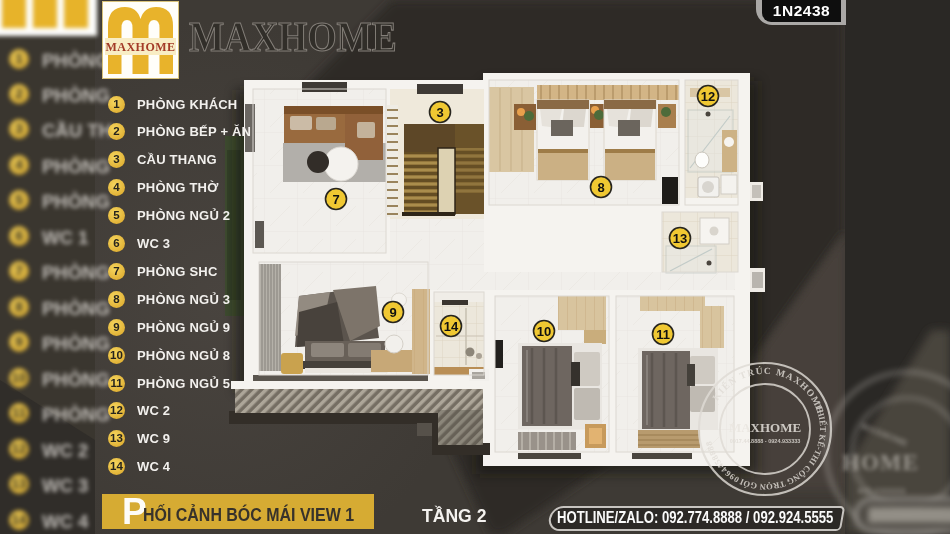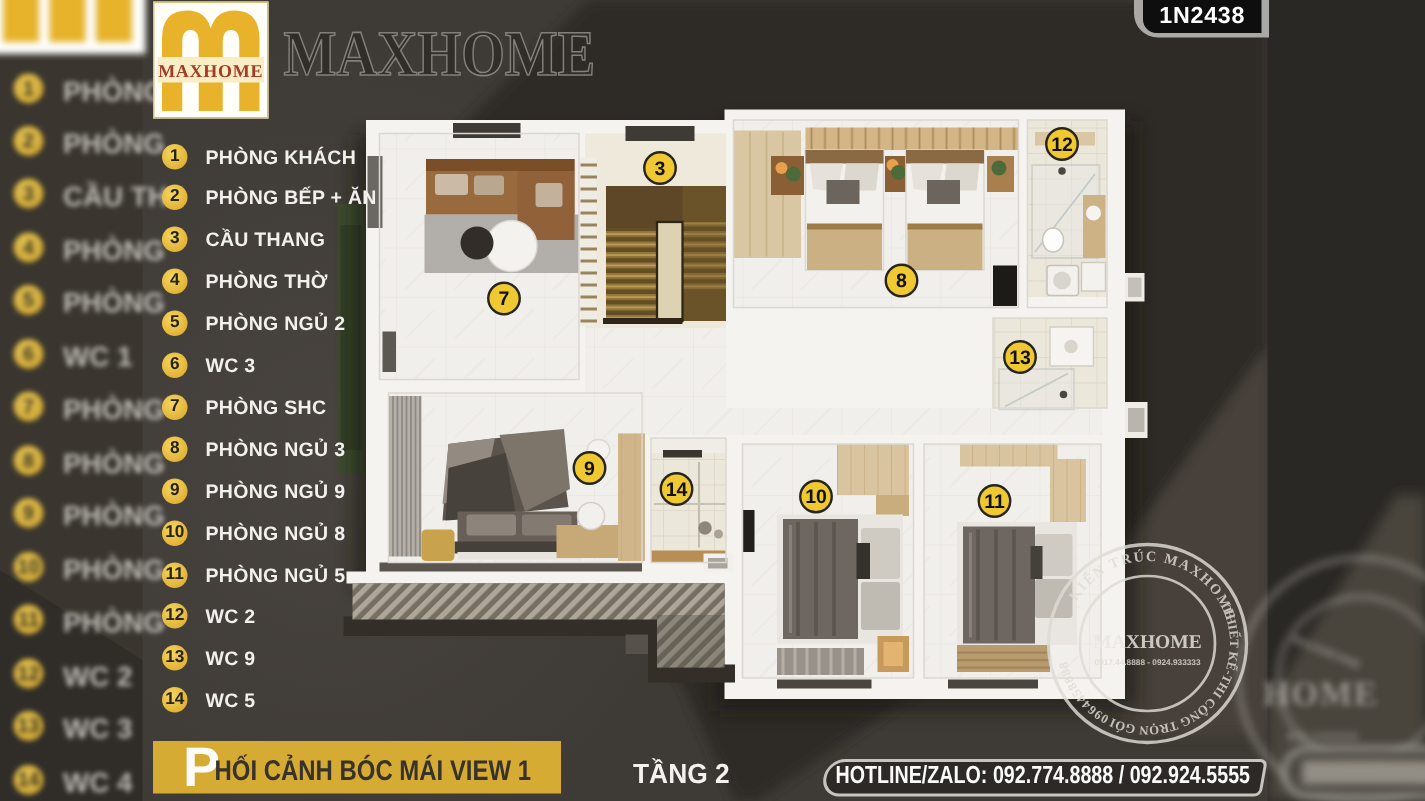--- a/index.html
+++ b/index.html
@@ -537,21 +537,21 @@
       <span class="lt">WC 2</span>
     </div>
 
 <div class="lg" style="top:430.3px">
       <span class="lc">13</span>
       <span class="lt">WC 9</span>
     </div>
 
 <div class="lg" style="top:458.2px">
       <span class="lc">14</span>
-      <span class="lt">WC 5</span>
+      <span class="lt">WC 4</span>
     </div>
 
 <div class="abs" style="left:102px;top:494px;width:272px;height:35px;background:#d6ab33;"></div>
 <div class="abs" style="left:122px;top:491px;color:#fdfcf8;font-weight:bold;font-size:37px;">P</div>
 <div class="abs" style="left:143px;top:504px;color:#37322b;font-weight:bold;font-size:19px;transform:scaleX(0.84);transform-origin:0 0;white-space:nowrap;">HỐI CẢNH BÓC MÁI VIEW 1</div>
 
 <div class="abs" style="left:422px;top:505px;color:#f4f2ef;font-weight:bold;font-size:18.5px;transform:scaleX(0.95);transform-origin:0 0;white-space:nowrap;">TẦNG 2</div>
 
 <div class="abs" style="left:549px;top:506px;width:290px;height:21px;background:#2c2926;border:2px solid #c7c4c0;border-radius:13px 5px 5px 13px;transform:skewX(-10deg);"></div>
 <div class="abs" style="left:557px;top:508px;color:#fafafa;font-size:16.5px;font-weight:bold;transform:scaleX(0.795);transform-origin:0 0;white-space:nowrap;">HOTLINE/ZALO: 092.774.8888 / 092.924.5555</div>

